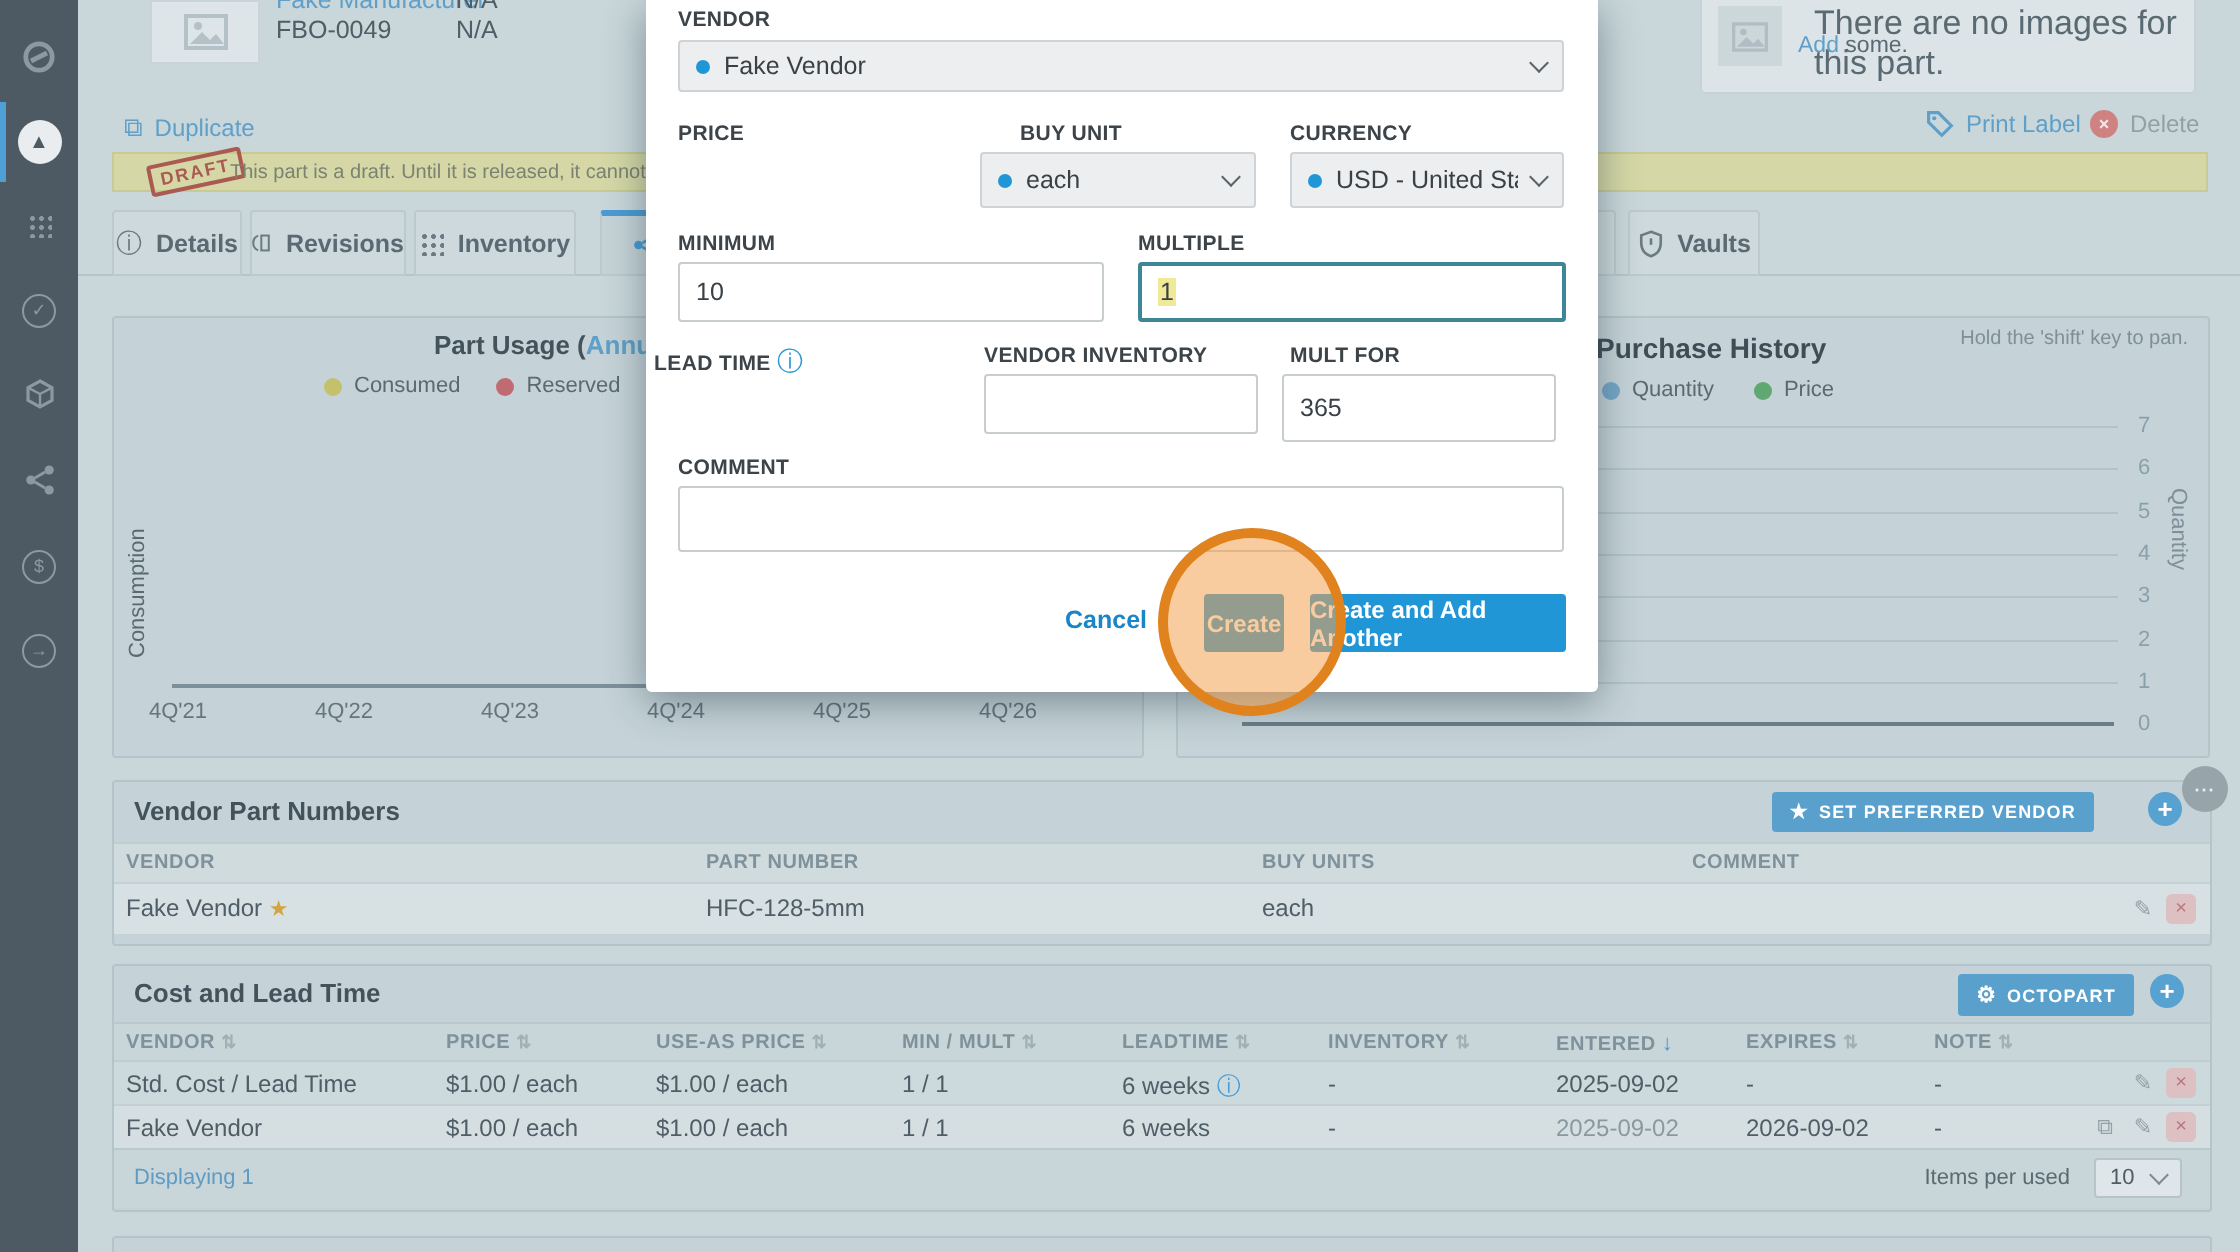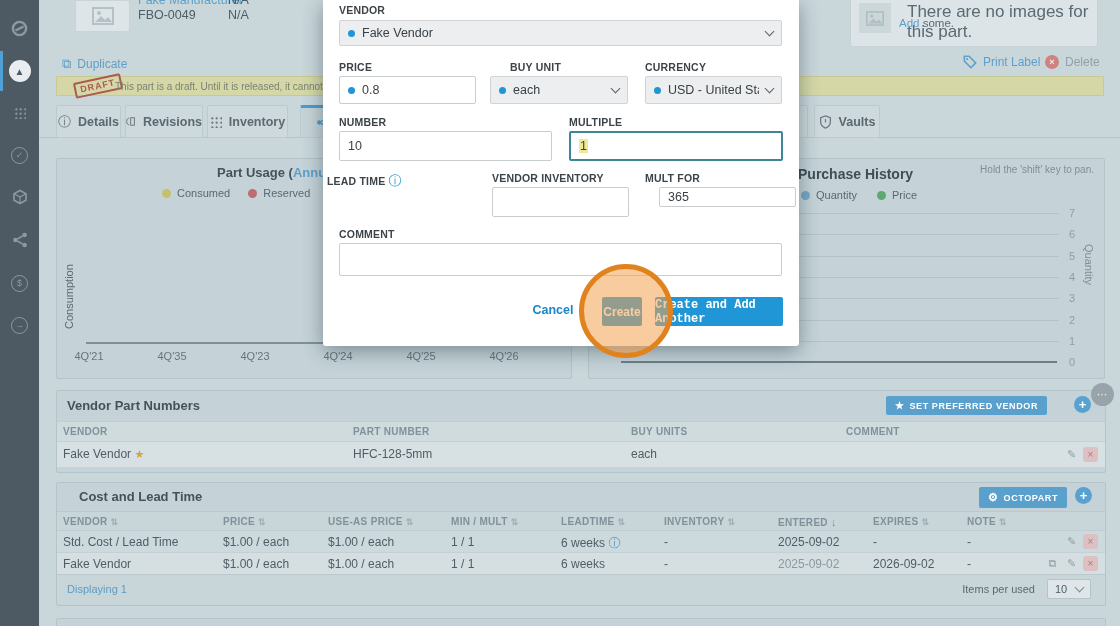--- a/index.html
+++ b/index.html
@@ -211,21 +211,21 @@
         <span class="legtxt">Reserved</span>
       </span>
     <span style="display:flex;align-items:center;">
         <span class="dot" style="background:#6aa974;"></span>
         <span class="legtxt">Allocated</span>
       </span>
   </div>
   <div class="abs vlabel" style="left:6px;top:55px;height:115px;writing-mode:vertical-rl;transform:rotate(180deg);">Consumption</div>
   <div class="abs" style="left:29px;top:183px;width:476px;height:1.5px;background:#7d909a;"></div>
   <span class="xtick" style="left:2px;top:191px;">4Q'21</span>
-  <span class="xtick" style="left:85px;top:191px;">4Q'35</span>
+  <span class="xtick" style="left:85px;top:191px;">4Q'22</span>
   <span class="xtick" style="left:168px;top:191px;">4Q'23</span>
   <span class="xtick" style="left:251px;top:191px;">4Q'24</span>
   <span class="xtick" style="left:334px;top:191px;">4Q'25</span>
   <span class="xtick" style="left:417px;top:191px;">4Q'26</span>
 </div>
 
 <div class="panel" style="left:588px;top:158px;width:515px;height:219px;">
   <div class="abs" style="right:10px;top:5px;font-size:10px;color:#7f8f98;">Hold the 'shift' key to pan.</div>
   <div class="abs" style="left:209px;top:7px;font-size:14px;font-weight:bold;color:#3f4d56;">Purchase History</div>
   <div class="abs" style="left:212px;top:30px;display:flex;align-items:center;gap:20px;">
@@ -274,21 +274,21 @@
     <span class="abs cell" style="left:6px;top:5px;"><span>Fake Vendor</span> <span style="color:#d4a53f;font-size:11px;">★</span></span>
     <span class="abs cell" style="left:296px;top:5px;">HFC-128-5mm</span>
     <span class="abs cell" style="left:574px;top:5px;">each</span>
     <span class="abs rowic pencil" style="right:26px;top:5px;">✎</span>
     <span class="abs rowic xdel" style="right:7px;top:5px;">×</span>
   </div>
 </div>
 <div id="chatbubble">···</div>
 
 <div class="panel" style="left:56px;top:482px;width:1048px;height:122px;">
-  <div class="abs ptitle" style="left:10px;top:6px;margin-left:12px;">Cost and Lead Time</div>
+  <div class="abs ptitle" style="left:10px;top:6px;">Cost and Lead Time</div>
   <div class="abs bluebtn" style="right:38px;top:4px;">
     <span style="font-size:11px;">⚙</span>
     <span>OCTOPART</span>
   </div>
   <div class="abs pluscirc" style="right:13px;top:4px;">+</div>
   <div class="abs" style="left:0;top:28px;width:100%;height:19px;background:#c8d5d9;border-top:1px solid #bac9ce;box-sizing:border-box;">
     <span class="abs colhdr" style="left:6px;top:4px;"><span>VENDOR</span><span class="sorticon">⇅</span></span>
     <span class="abs colhdr" style="left:166px;top:4px;"><span>PRICE</span><span class="sorticon">⇅</span></span>
     <span class="abs colhdr" style="left:271px;top:4px;"><span>USE-AS PRICE</span><span class="sorticon">⇅</span></span>
     <span class="abs colhdr" style="left:394px;top:4px;"><span>MIN / MULT</span><span class="sorticon">⇅</span></span>
@@ -339,59 +339,55 @@
 
 <div id="modal">
   <span class="mlabel" style="left:16px;top:4px;">VENDOR</span>
   <div class="mfield sel" style="left:16px;top:20px;width:443px;height:26px;">
     <span class="bdot"></span>
     <span>Fake Vendor</span>
     <span class="chev"></span>
   </div>
 
   <span class="mlabel" style="left:16px;top:61px;">PRICE</span>
-  <div class="mfield" style="left:16px;top:76px;width:137px;height:28px;">
-    <span class="bdot"></span>
-    <span>0.8</span>
-  </div>
   <span class="mlabel" style="left:167px;top:61px;padding-left:20px;">BUY UNIT</span>
   <div class="mfield sel" style="left:167px;top:76px;width:138px;height:28px;">
     <span class="bdot"></span>
     <span>each</span>
     <span class="chev"></span>
   </div>
   <span class="mlabel" style="left:322px;top:61px;">CURRENCY</span>
   <div class="mfield sel" style="left:322px;top:76px;width:137px;height:28px;">
     <span class="bdot"></span>
     <span style="white-space:nowrap;overflow:hidden;max-width:98px;">USD - United States Doll</span>
     <span class="chev"></span>
   </div>
 
-  <span class="mlabel" style="left:16px;top:116px;">NUMBER</span>
+  <span class="mlabel" style="left:16px;top:116px;">MINIMUM</span>
   <div class="mfield" style="left:16px;top:131px;width:213px;height:30px;">
     <span>10</span>
   </div>
   <span class="mlabel" style="left:246px;top:116px;">MULTIPLE</span>
   <div class="mfield focus" style="left:246px;top:131px;width:214px;height:30px;">
     <span class="hl">1</span>
   </div>
 
   <span class="mlabel" style="left:4px;top:172px;"><span>LEAD TIME</span> <span style="color:#2e9ad2;font-weight:normal;font-size:13px;">ⓘ</span></span>
   <span class="mlabel" style="left:169px;top:172px;">VENDOR INVENTORY</span>
   <div class="mfield" style="left:169px;top:187px;width:137px;height:30px;">
     <span></span>
   </div>
   <span class="mlabel" style="left:322px;top:172px;">MULT FOR</span>
-  <div class="mfield" style="left:336px;top:187px;width:137px;height:20px;">
+  <div class="mfield" style="left:318px;top:187px;width:137px;height:34px;">
     <span>365</span>
   </div>
 
   <span class="mlabel" style="left:16px;top:228px;">COMMENT</span>
   <div class="mfield" style="left:16px;top:243px;width:443px;height:33px;align-items:flex-start;padding-top:5px;">
     <span></span>
   </div>
 
   <span class="abs" style="left:205px;top:303px;width:50px;text-align:center;color:#1a86c8;font-weight:bold;font-size:12.5px;">Cancel</span>
   <div class="mbtn" style="left:279px;top:297px;width:40px;">Create</div>
-  <div class="mbtn" style="left:332px;top:297px;width:128px;font-family:Liberation Mono, monospace;">Create and Add Another</div>
+  <div class="mbtn" style="left:332px;top:297px;width:128px;">Create and Add Another</div>
 </div>
 
 <div id="annot"></div>
 
 </body></html>

